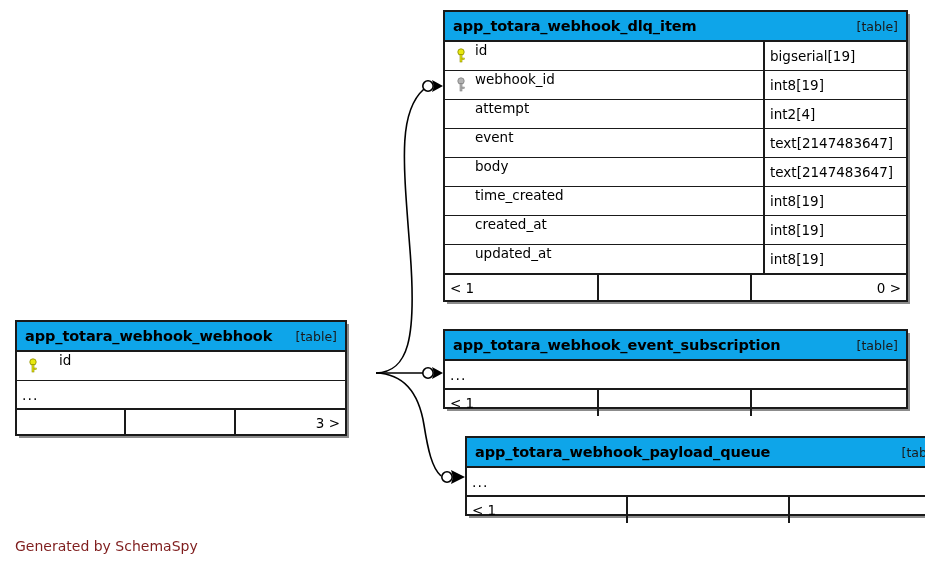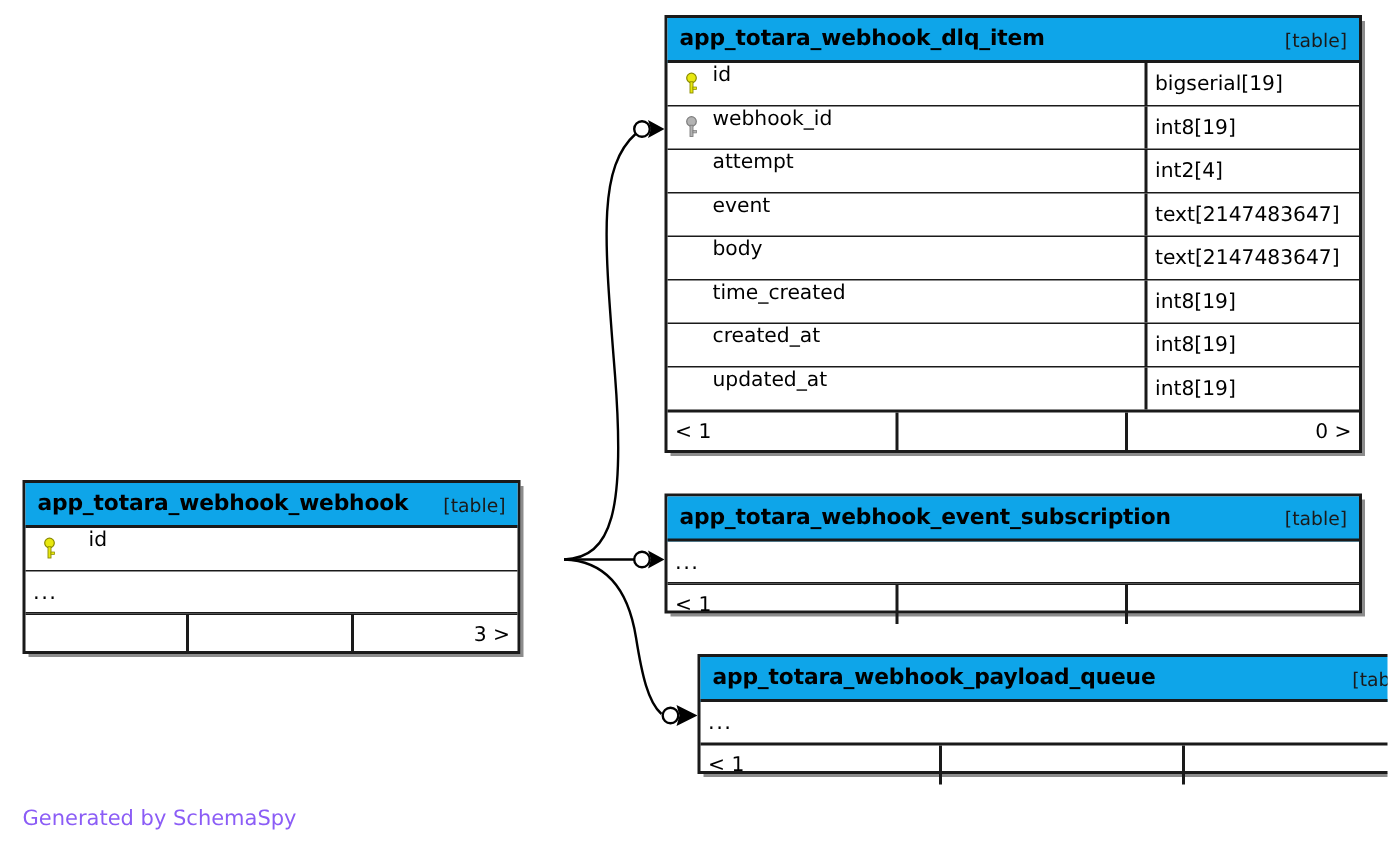--- a/index.html
+++ b/index.html
@@ -162,21 +162,21 @@
     left: 465px; top: 436px;
     width: 488px; height: 80px;
   }
 
   
   #caption {
     position: absolute;
     left: 15px;
     top: 538px;
     font-size: 14px;
-    color: #8b5cf6;
+    color: #7f1d1d;
     z-index: 2;
   }
 </style>
 </head>
 <body>
 
 <div id="diagram-canvas">
 
   <svg id="connector-layer" width="925" height="569" viewBox="0 0 925 569">
     <g fill="none" stroke="#000000" stroke-width="1.6">

